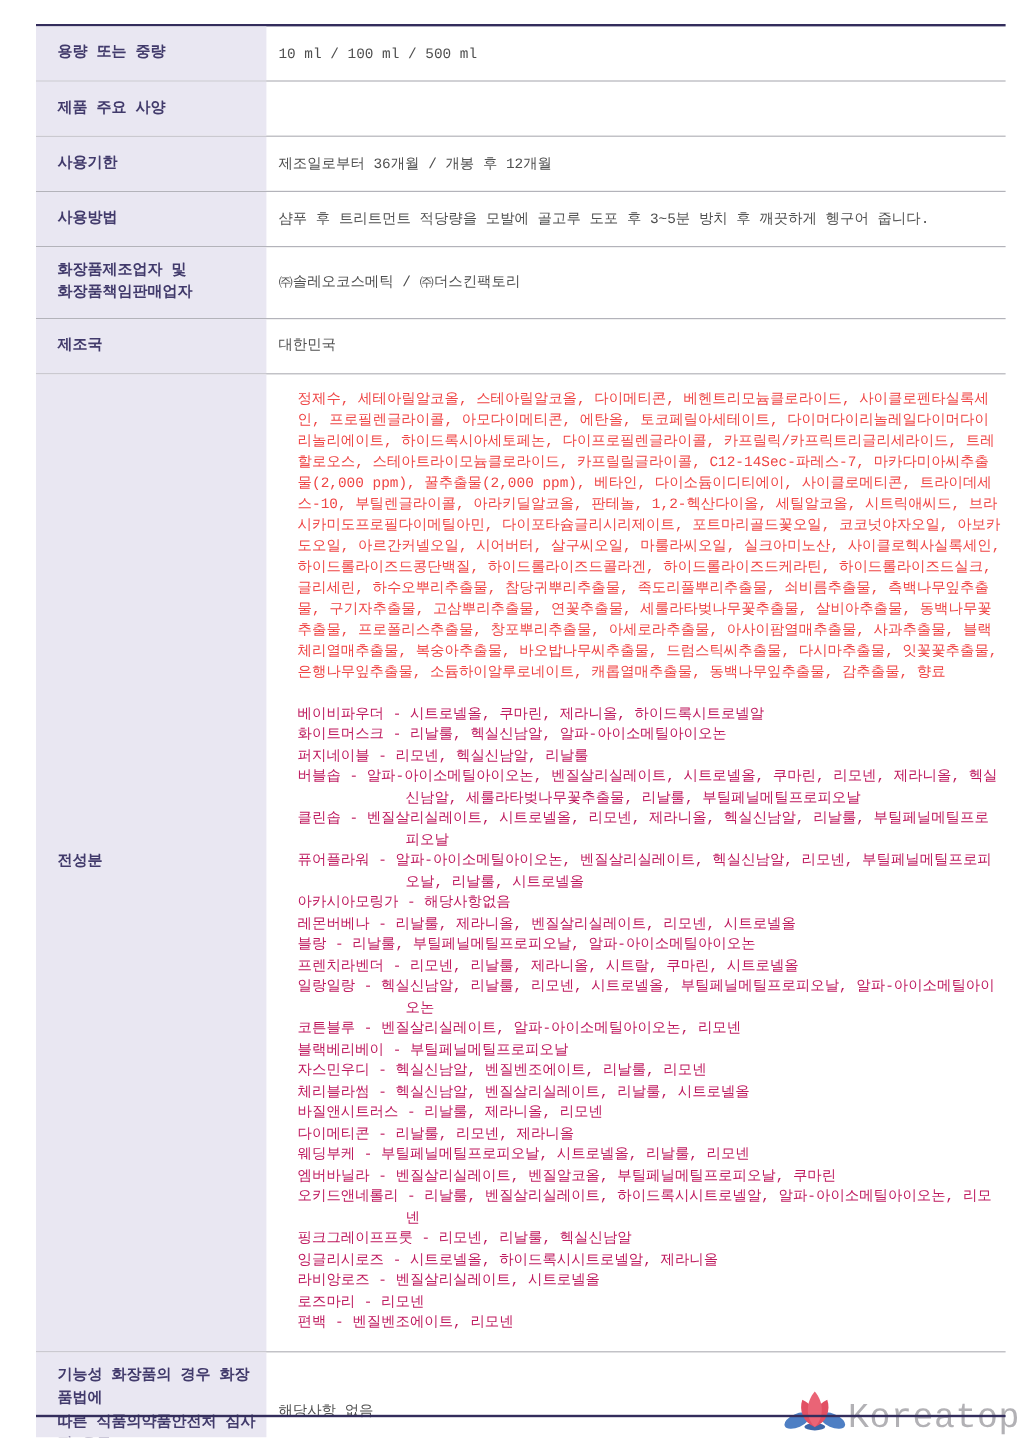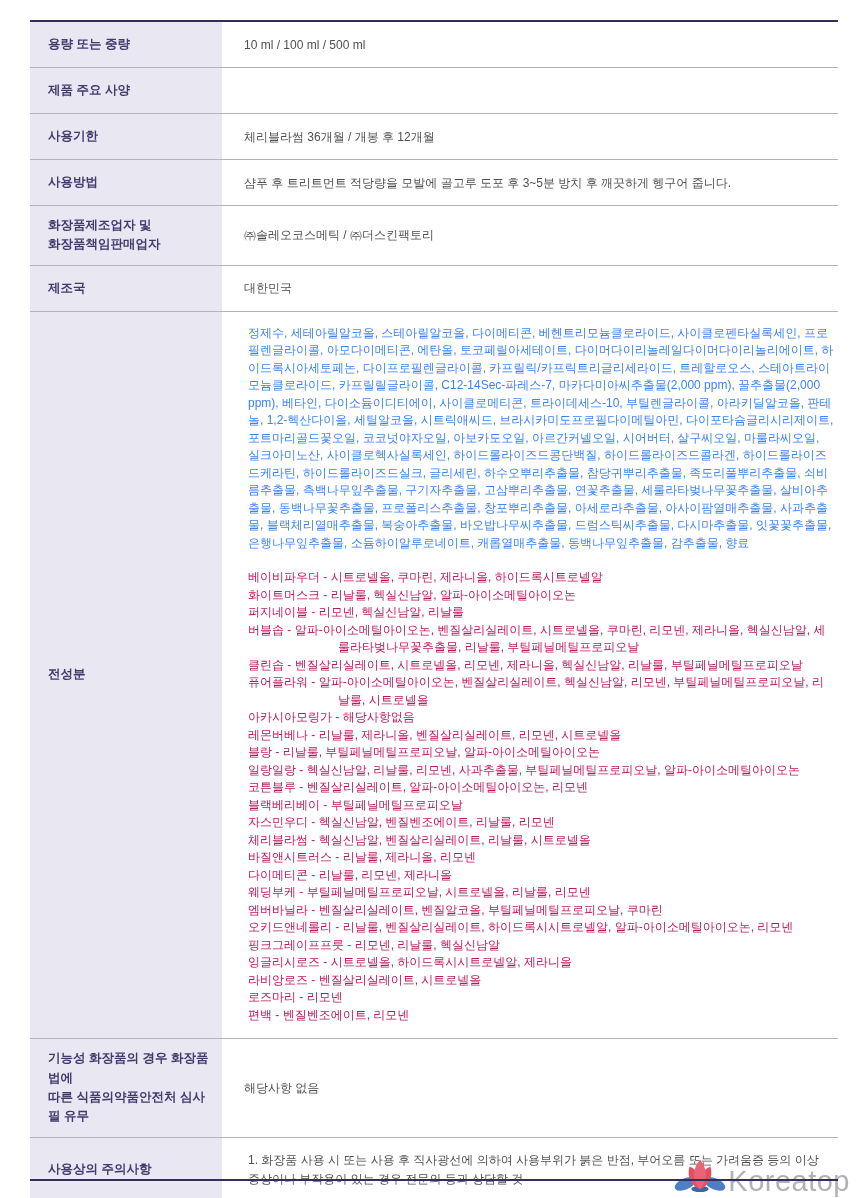--- a/index.html
+++ b/index.html
@@ -1,29 +1,29 @@
 <!DOCTYPE html>
 <html><head>
 <meta charset="utf-8">
 <style>
   html,body{margin:0;padding:0;background:#ffffff;}
   .page{position:relative;width:860px;height:1198px;background:#ffffff;overflow:hidden;
-        font-family:Liberation Sans, sans-serif;}
+        font-family:Liberation Mono, monospace;}
   .spec-table{position:absolute;left:30px;top:20px;width:808px;border-top:2px solid #332d5c;}
   .row{display:flex;align-items:stretch;min-height:45px;}
   .row + .row{border-top:1px solid #b3b3ba;}
   .cell{box-sizing:border-box;}
   .label{width:192px;flex:0 0 192px;background:#e9e7f2;color:#413a6b;font-weight:bold;
          font-size:12.5px;line-height:1.55;display:flex;align-items:center;
          padding:10px 8px 10px 18px;white-space:pre-line;}
   .value{flex:1;color:#4f4f4f;font-size:12px;line-height:1.5;display:flex;align-items:center;
-         padding:12px 6px 12px 22px;}
+         padding:12px 6px 12px 10px;}
   .value.block{display:block;}
   .ing{padding:13px 4px 14px 26px;}
-  .ing-base{color:#3b82f6;font-size:12px;line-height:17.5px;}
+  .ing-base{color:#ef4444;font-size:12px;line-height:17.5px;}
   .ing-variants{margin-top:17px;}
   .ing-line{color:#be185d;font-size:12px;line-height:17.5px;padding-left:90px;text-indent:-90px;}
   .prec{padding:13px 10px 13px 26px;}
   .prec-line{color:#4f4f4f;font-size:12px;line-height:19px;}
   .bottom-line{position:absolute;left:30px;top:1179px;width:808px;height:2px;background:#332d5c;z-index:2;}
   .logo{position:absolute;right:10px;top:1156px;display:flex;align-items:flex-end;z-index:1;}
   .logo-flower{position:relative;z-index:3;margin-right:2px;}
   .logo-text{position:relative;z-index:1;color:#b2b1b5;font-size:29px;line-height:38px;
              letter-spacing:0.5px;font-weight:400;}
 </style>
@@ -38,21 +38,21 @@
       <div class="cell label">용량 또는 중량</div>
       <div class="cell value">10 ml / 100 ml / 500 ml</div>
     </div>
 
     <div class="row">
       <div class="cell label">제품 주요 사양</div>
     </div>
 
     <div class="row">
       <div class="cell label">사용기한</div>
-      <div class="cell value">체리블라썸 36개월 / 개봉 후 12개월</div>
+      <div class="cell value">제조일로부터 36개월 / 개봉 후 12개월</div>
     </div>
 
     <div class="row">
       <div class="cell label">사용방법</div>
       <div class="cell value">샴푸 후 트리트먼트 적당량을 모발에 골고루 도포 후 3~5분 방치 후 깨끗하게 헹구어 줍니다.</div>
     </div>
 
     <div class="row">
       <div class="cell label">화장품제조업자 및
 화장품책임판매업자</div>
@@ -71,21 +71,22 @@
         <div class="ing-variants">
             <div class="ing-line">베이비파우더 - 시트로넬올, 쿠마린, 제라니올, 하이드록시트로넬알</div>
             <div class="ing-line">화이트머스크 - 리날룰, 헥실신남알, 알파-아이소메틸아이오논</div>
             <div class="ing-line">퍼지네이블 - 리모넨, 헥실신남알, 리날룰</div>
             <div class="ing-line">버블솝 - 알파-아이소메틸아이오논, 벤질살리실레이트, 시트로넬올, 쿠마린, 리모넨, 제라니올, 헥실신남알, 세룰라타벚나무꽃추출물, 리날룰, 부틸페닐메틸프로피오날</div>
             <div class="ing-line">클린솝 - 벤질살리실레이트, 시트로넬올, 리모넨, 제라니올, 헥실신남알, 리날룰, 부틸페닐메틸프로피오날</div>
             <div class="ing-line">퓨어플라워 -  알파-아이소메틸아이오논, 벤질살리실레이트, 헥실신남알, 리모넨, 부틸페닐메틸프로피오날, 리날룰, 시트로넬올</div>
             <div class="ing-line">아카시아모링가 - 해당사항없음</div>
             <div class="ing-line">레몬버베나 - 리날룰, 제라니올, 벤질살리실레이트, 리모넨, 시트로넬올</div>
             <div class="ing-line">블랑 - 리날룰, 부틸페닐메틸프로피오날, 알파-아이소메틸아이오논</div>
-            <div class="ing-line">일랑일랑 - 헥실신남알, 리날룰, 리모넨, 사과추출물, 부틸페닐메틸프로피오날, 알파-아이소메틸아이오논</div>
+            <div class="ing-line">프렌치라벤더 - 리모넨, 리날룰, 제라니올, 시트랄, 쿠마린, 시트로넬올</div>
+            <div class="ing-line">일랑일랑 - 헥실신남알, 리날룰, 리모넨, 시트로넬올, 부틸페닐메틸프로피오날, 알파-아이소메틸아이오논</div>
             <div class="ing-line">코튼블루 - 벤질살리실레이트, 알파-아이소메틸아이오논, 리모넨</div>
             <div class="ing-line">블랙베리베이 - 부틸페닐메틸프로피오날</div>
             <div class="ing-line">자스민우디 - 헥실신남알, 벤질벤조에이트, 리날룰, 리모넨</div>
             <div class="ing-line">체리블라썸 - 헥실신남알, 벤질살리실레이트, 리날룰, 시트로넬올</div>
             <div class="ing-line">바질앤시트러스 - 리날룰, 제라니올, 리모넨</div>
             <div class="ing-line">다이메티콘 - 리날룰, 리모넨, 제라니올</div>
             <div class="ing-line">웨딩부케 - 부틸페닐메틸프로피오날, 시트로넬올, 리날룰, 리모넨</div>
             <div class="ing-line">엠버바닐라 - 벤질살리실레이트, 벤질알코올, 부틸페닐메틸프로피오날, 쿠마린</div>
             <div class="ing-line">오키드앤네롤리 - 리날룰, 벤질살리실레이트, 하이드록시시트로넬알, 알파-아이소메틸아이오논, 리모넨</div>
             <div class="ing-line">핑크그레이프프룻 - 리모넨, 리날룰, 헥실신남알</div>

